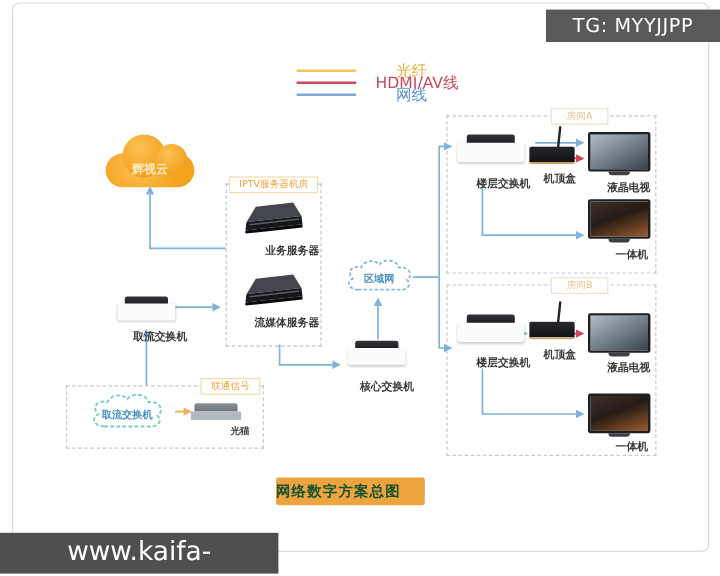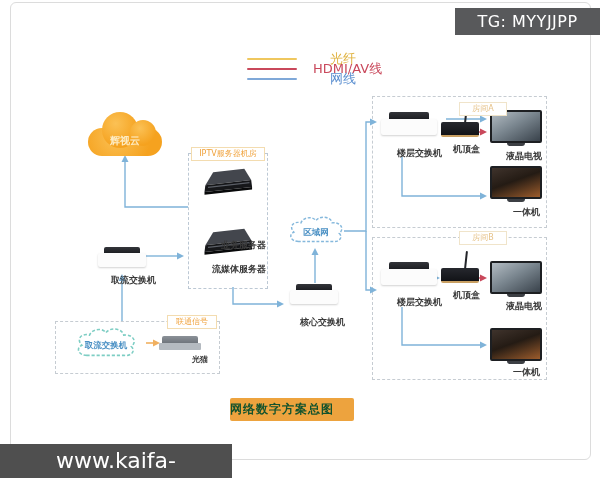--- a/index.html
+++ b/index.html
@@ -168,21 +168,21 @@
 <div class="tag" style="left:191px;top:147px;width:72px;">IPTV服务器机房</div>
 
 <div class="server" style="left:201px;top:167px;">
   <svg width="52" height="32" viewBox="0 0 120 74">
     <polygon points="28,12 100,4 116,30 10,42" fill="#43464d"></polygon>
     <polygon points="10,42 116,30 118,46 8,58" fill="#16171a"></polygon>
     <polygon points="8,58 118,46 118,52 8,64" fill="#08090a"></polygon>
     <line x1="16" y1="47" x2="112" y2="36" stroke="#5a5e66" stroke-width="3"></line>
   </svg>
 </div>
-<div class="dev-label" style="left:188px;top:203px;width:78px;margin-top:36px;">业务服务器</div>
+<div class="dev-label" style="left:188px;top:203px;width:78px;">业务服务器</div>
 
 <div class="server" style="left:201px;top:227px;">
   <svg width="52" height="32" viewBox="0 0 120 74">
     <polygon points="28,12 100,4 116,30 10,42" fill="#43464d"></polygon>
     <polygon points="10,42 116,30 118,46 8,58" fill="#16171a"></polygon>
     <polygon points="8,58 118,46 118,52 8,64" fill="#08090a"></polygon>
     <line x1="16" y1="47" x2="112" y2="36" stroke="#5a5e66" stroke-width="3"></line>
   </svg>
 </div>
 <div class="dev-label" style="left:188px;top:263px;width:78px;">流媒体服务器</div>
@@ -216,21 +216,21 @@
   <div class="txt" style="top:15px;">取流交换机</div>
 </div>
 
 <div class="modem" style="left:159px;top:336px;">
   <div class="mtop"></div>
   <div class="mbase"></div>
 </div>
 <div class="dev-label sm" style="left:152px;top:354px;width:56px;">光猫</div>
 
 <div class="gbox" style="left:372px;top:96px;width:173px;height:130px;"></div>
-<div class="tag room" style="left:459px;top:90px;width:46px;margin-top:12px;">房间A</div>
+<div class="tag room" style="left:459px;top:90px;width:46px;">房间A</div>
 
 <div class="switch" style="left:381px;top:112px;">
   <div class="slab"></div>
   <div class="sbody"></div>
 </div>
 <div class="dev-label" style="left:376px;top:147px;width:66px;">楼层交换机</div>
 
 <div class="stb" style="left:441px;top:122px;">
   <div class="antenna"></div>
   <div class="box"></div>

